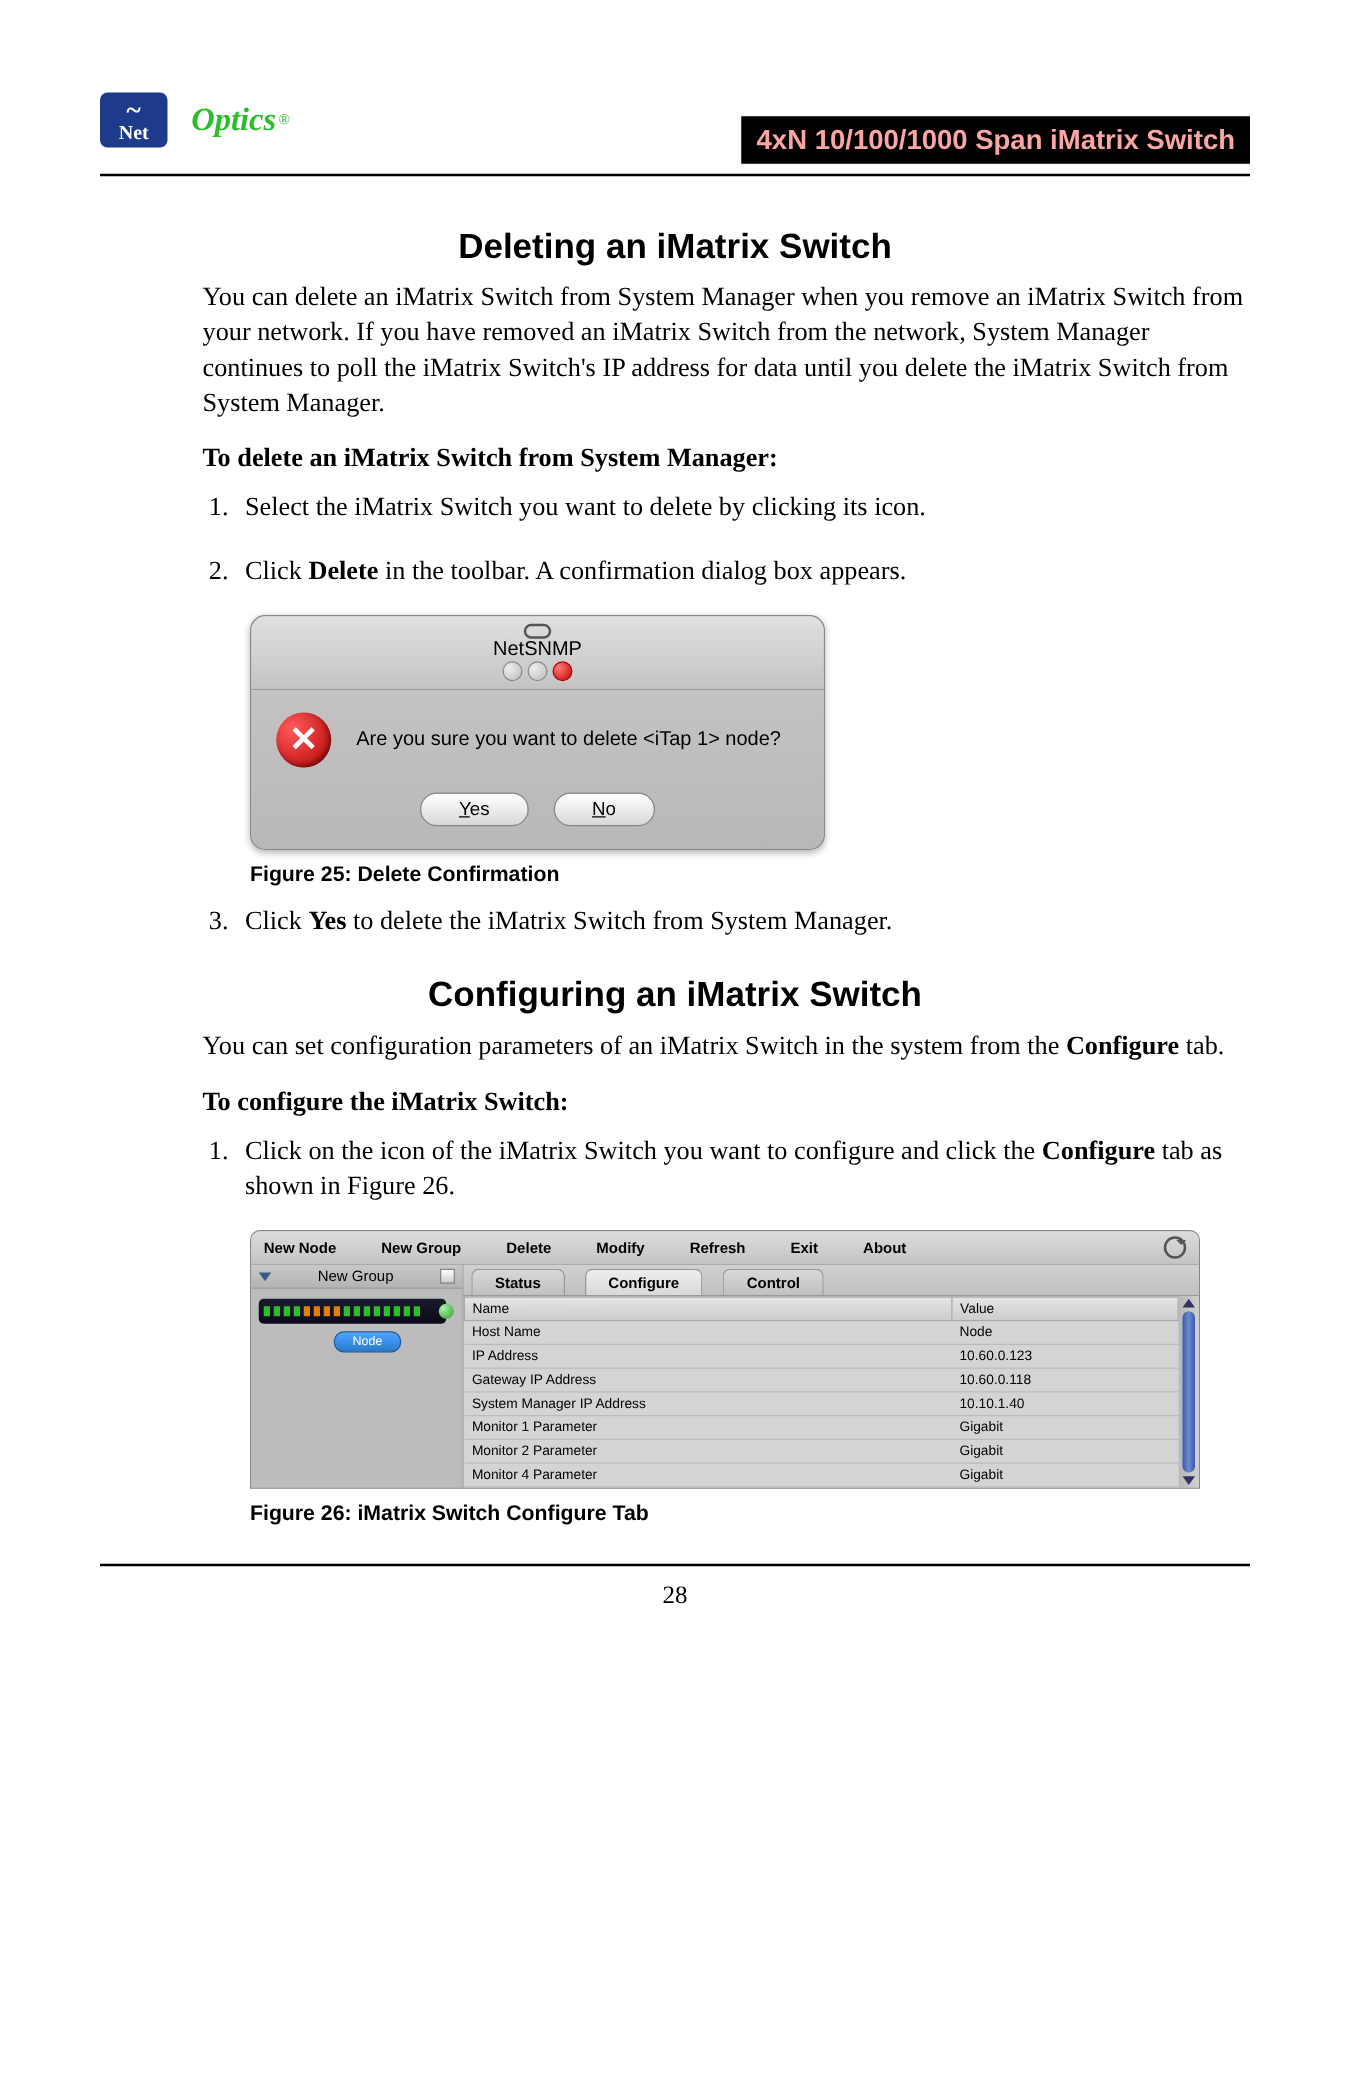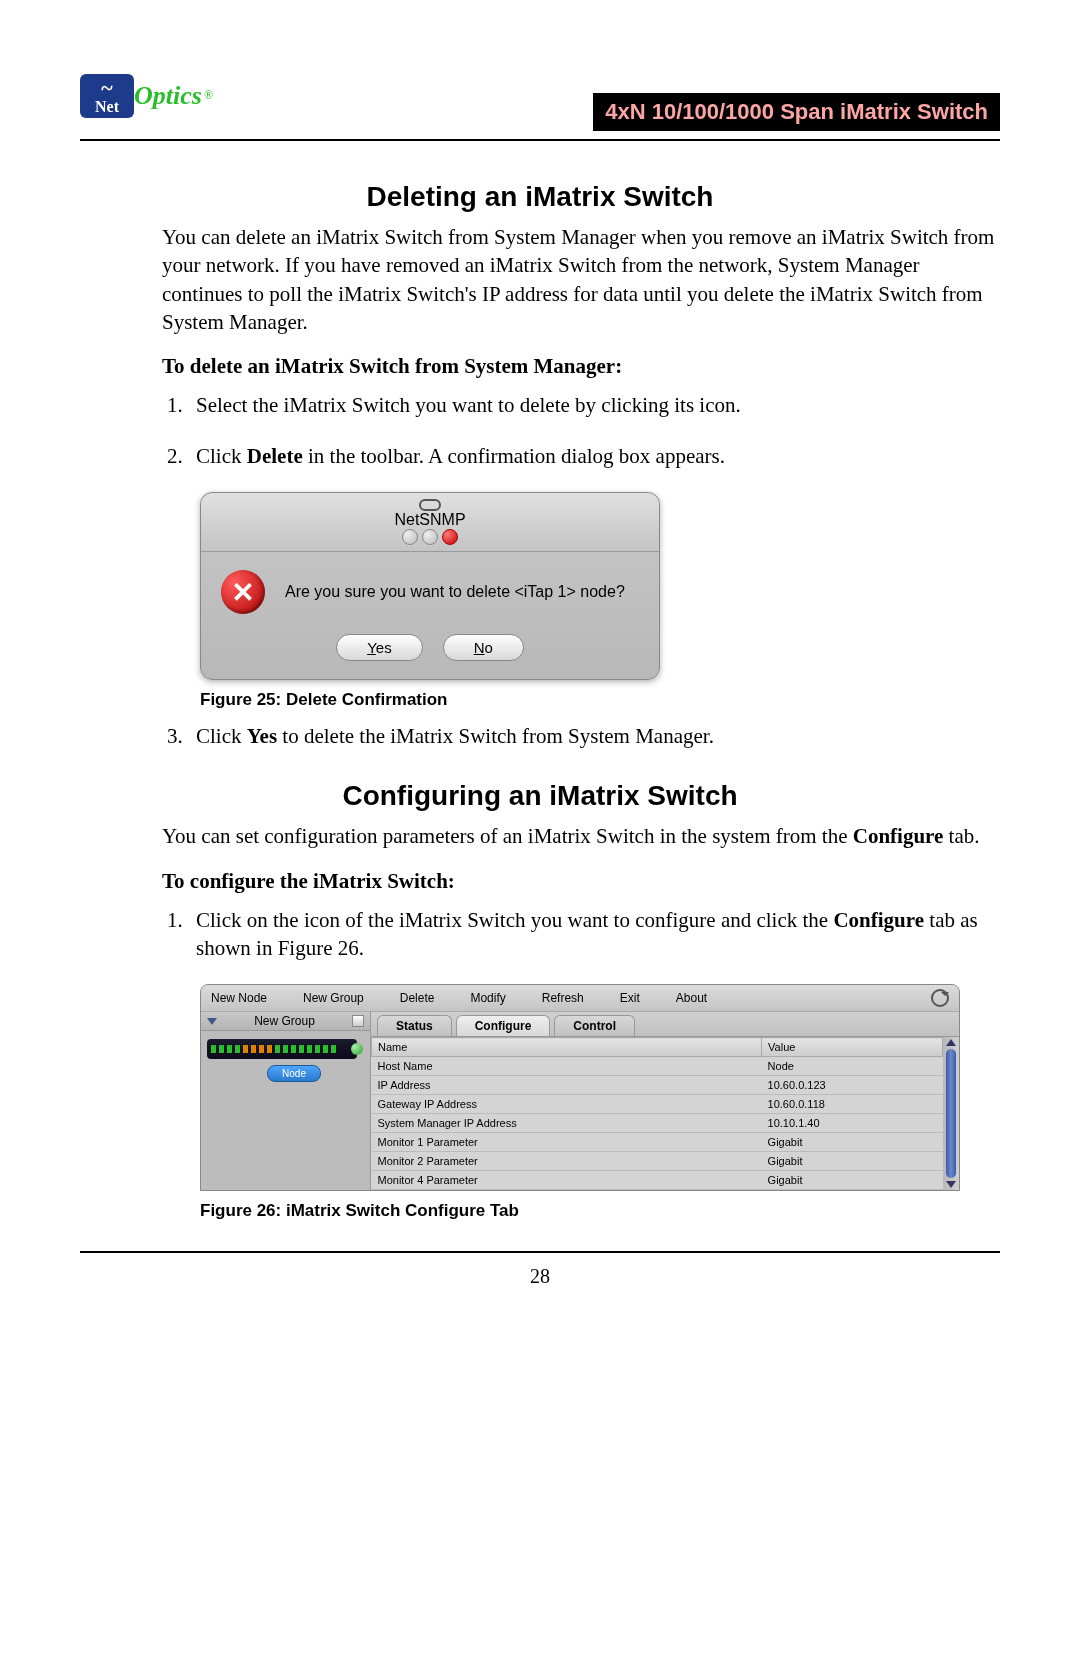--- a/index.html
+++ b/index.html
@@ -15,21 +15,21 @@
   .logo { display: flex; align-items: center; gap: 2px; }
   .logo-box {
     width: 54px; height: 44px;
     background: #1e3a8a;
     border-radius: 6px;
     display: flex; flex-direction: column; align-items: center; justify-content: center;
     position: relative;
   }
   .logo-tilde { color: #fff; font-size: 22px; font-weight: bold; line-height: 1; }
   .logo-net { color: #fff; font-size: 16px; font-weight: bold; line-height: 1; }
-  .logo-text { font-size: 26px; font-weight: bold; font-style: italic; color: #2cbd2c; margin-left: -2px; }
+  .logo-text { font-size: 26px; font-weight: bold; font-style: italic; color: #2cbd2c; margin-left: -2px; padding-left: 19px; }
   .logo-reg { font-size: 12px; color: #2cbd2c; vertical-align: top; }
   .title-bar {
     background: #000; color: #fca5a5; font-family: Arial, Helvetica, sans-serif;
     font-weight: bold; font-size: 22px; padding: 6px 12px; margin-top: 33px;
   }
   .hr-top { border: none; border-top: 2px solid #000; margin-bottom: 40px; }
   .hr-bot { border: none; border-top: 2px solid #000; margin-top: 30px; margin-bottom: 12px; }
   h2 { font-family: Arial, Helvetica, sans-serif; font-weight: 900; font-size: 28px; margin: 30px 0 10px 0; text-align: center; }
   .body-text { font-size: 21px; line-height: 1.35; margin-left: 82px; margin-bottom: 18px; }
   .proc-head { font-size: 21px; font-weight: bold; margin-left: 82px; margin-bottom: 12px; }
@@ -95,21 +95,21 @@
   .sm-title-buttons { display: flex; gap: 3px; }
   .sm-circ { width: 13px; height: 13px; border-radius: 50%; }
   .sm-circ.y { background: radial-gradient(circle at 30% 30%, #ffe680, #e0b000); border:1px solid #a07800;}
   .sm-circ.g { background: radial-gradient(circle at 30% 30%, #a8f0a8, #2ca02c); border:1px solid #1a701a;}
   .sm-circ.r { background: radial-gradient(circle at 30% 30%, #ff9a9a, #d02020); border:1px solid #901010;}
   .sm-menu {
     display: flex; justify-content: space-between; align-items: center;
     background: linear-gradient(#dcdcdc, #c4c4c4);
     padding: 4px 10px; border-bottom: 1px solid #aaa;
   }
-  .sm-menu-items { display: flex; gap: 36px; font-size: 12px; font-weight: normal; }
+  .sm-menu-items { display: flex; gap: 36px; font-size: 12px; font-weight: bold; }
   .sm-refresh-ic { width: 18px; height: 18px; border: 2px solid #555; border-radius: 50%; position: relative; }
   .sm-refresh-ic::after { content: ""; position: absolute; right: -2px; top: 1px; border: 4px solid transparent; border-top-color: #555; }
   .sm-body { display: flex; align-items: stretch; }
   .sm-tree {
     width: 170px; background: #bcbcbc; border-right: 1px solid #999;
     display: flex; flex-direction: column;
   }
   .sm-tree-top {
     display: flex; align-items: center; justify-content: space-between;
     background: linear-gradient(#c8c8c8, #b4b4b4);
@@ -127,21 +127,21 @@
   }
   .port { width: 5px; height: 8px; background: #2cbd2c; }
   .port.o { background: #e08000; }
   .status-dot { position: absolute; right: -6px; top: 4px; width: 12px; height: 12px; border-radius: 50%; background: radial-gradient(circle at 30% 30%, #a8f0a8, #2ca02c); }
   .node-tag {
     margin-top: 6px; margin-left: 60px; width: 54px; text-align: center;
     background: linear-gradient(#4da6ff, #2a7acc); color: #fff;
     font-size: 10px; padding: 2px 0; border-radius: 8px; border: 1px solid #1a5a9a;
   }
   .sm-main { flex: 1; display: flex; flex-direction: column; background: #d0d0d0; }
-  .sm-tabs { display: flex; gap: 4px; padding: 3px 6px 0 6px; background: linear-gradient(#d0d0d0,#c0c0c0); border-bottom: 1px solid #999;}
+  .sm-tabs { display: flex; gap: 16px; padding: 3px 6px 0 6px; background: linear-gradient(#d0d0d0,#c0c0c0); border-bottom: 1px solid #999;}
   .sm-tab {
     font-size: 12px; font-weight: bold; padding: 3px 18px;
     background: linear-gradient(#d8d8d8, #c0c0c0);
     border: 1px solid #999; border-bottom: none; border-radius: 6px 6px 0 0;
   }
   .sm-tab.active { background: linear-gradient(#eee, #d8d8d8); }
   .sm-table-wrap { display: flex; }
   .sm-table { flex: 1; border-collapse: collapse; font-size: 11px; background: #d4d4d4; }
   .sm-table th {
     text-align: left; font-weight: normal; padding: 3px 6px;

